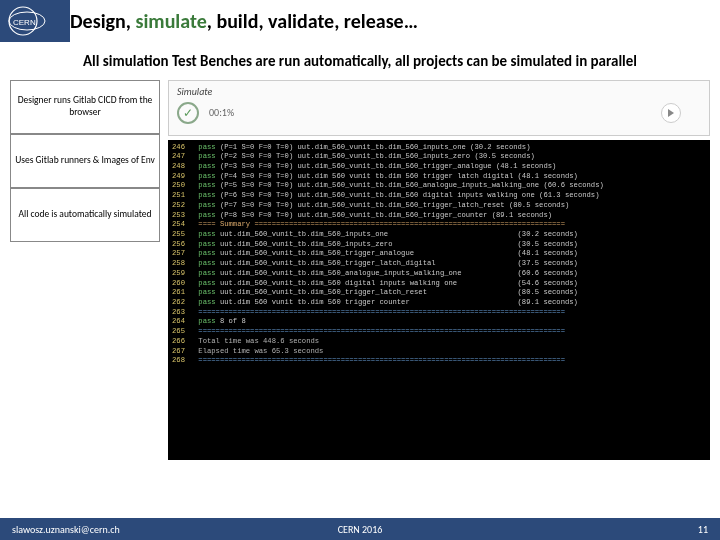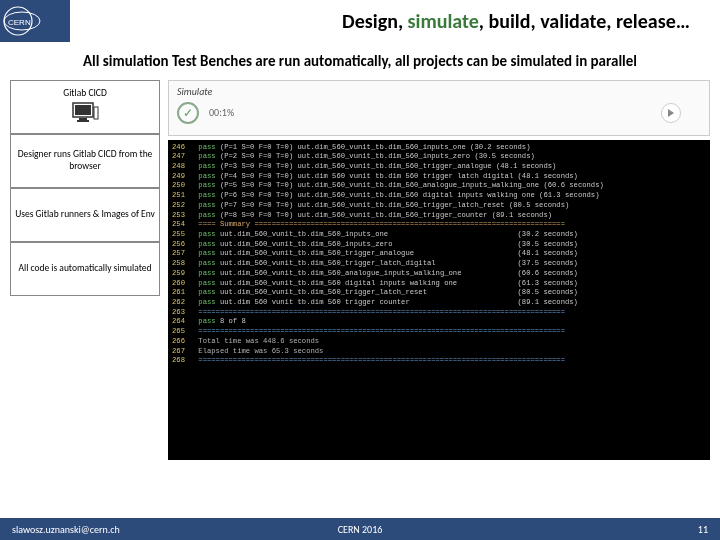--- a/index.html
+++ b/index.html
@@ -1,21 +1,21 @@
 <!DOCTYPE html>
 <html><head>
 <meta charset="utf-8">
 <style>
   * { margin: 0; padding: 0; box-sizing: border-box; }
   body { width: 720px; height: 540px; font-family: Calibri, Arial, sans-serif; background: #fff; position: relative; overflow: hidden; }
   
   .header { background: #2c4a7a; height: 42px; display: flex; align-items: center; }
-  .logo { width: 70px; height: 42px; display: flex; align-items: center; }
+  .logo { width: 70px; height: 42px; display: flex; align-items: center; justify-content: center; }
   .logo svg { width: 60px; height: 36px; }
-  .title { flex: 1; text-align: right; color: #000; background: #fff; height: 42px; line-height: 42px; font-size: 20px; font-weight: bold; margin-left: 0; padding-right: 30px; }
+  .title { flex: 1; text-align: left; color: #000; background: #fff; height: 42px; line-height: 42px; font-size: 20px; font-weight: bold; margin-left: 0; padding-right: 30px; }
   .title .sim { color: #3a7a3a; }
   
   .subhead { text-align: center; font-weight: bold; font-size: 15px; padding: 10px 20px 8px; line-height: 1.3; }
   
   .content { display: flex; gap: 8px; padding: 0 10px; }
   
   .sidebar { width: 150px; display: flex; flex-direction: column; gap: 0; }
   .sidebox { border: 1px solid #888; padding: 6px 4px; text-align: center; font-size: 9.5px; line-height: 1.25; min-height: 54px; display: flex; flex-direction: column; align-items: center; justify-content: center; }
   .sidebox-label { font-weight: normal; }
   .computer-icon { width: 28px; height: 24px; margin-top: 2px; }
@@ -58,30 +58,20 @@
   <div class="title">
     <span>Design, </span><span class="sim">simulate</span><span>, build, validate, release…</span>
   </div>
 </div>
 
 <div class="subhead">All simulation Test Benches are run automatically, all projects can be simulated in parallel</div>
 
 <div class="content">
   <div class="sidebar">
     <div class="sidebox">
-      <div class="sidebox-label">Gitlab CICD</div>
-      <svg class="computer-icon" viewBox="0 0 28 24">
-          <rect x="2" y="2" width="20" height="14" fill="none" stroke="#333" stroke-width="1.5"></rect>
-          <rect x="4" y="4" width="16" height="10" fill="#333"></rect>
-          <rect x="8" y="17" width="8" height="2" fill="#333"></rect>
-          <rect x="6" y="19" width="12" height="2" fill="#333"></rect>
-          <rect x="23" y="6" width="4" height="12" fill="none" stroke="#333"></rect>
-        </svg>
-    </div>
-    <div class="sidebox">
       <div class="sidebox-label">Designer runs Gitlab CICD from the browser</div>
     </div>
     <div class="sidebox">
       <div class="sidebox-label">Uses Gitlab runners &amp; Images of Env</div>
     </div>
     <div class="sidebox">
       <div class="sidebox-label">All code is automatically simulated</div>
     </div>
   </div>
 
@@ -106,21 +96,21 @@
 <span class="ln">250</span> <span class="pass">pass</span> <span class="txt">(P=5 S=0 F=0 T=0) uut.dim_560_vunit_tb.dim_560_analogue_inputs_walking_one (60.6 seconds)</span>
 <span class="ln">251</span> <span class="pass">pass</span> <span class="txt">(P=6 S=0 F=0 T=0) uut.dim_560_vunit_tb.dim_560 digital inputs walking one (61.3 seconds)</span>
 <span class="ln">252</span> <span class="pass">pass</span> <span class="txt">(P=7 S=0 F=0 T=0) uut.dim_560_vunit_tb.dim_560_trigger_latch_reset (80.5 seconds)</span>
 <span class="ln">253</span> <span class="pass">pass</span> <span class="txt">(P=8 S=0 F=0 T=0) uut.dim_560_vunit_tb.dim_560_trigger_counter (89.1 seconds)</span>
 <span class="ln">254</span> <span class="sum">==== Summary ========================================================================</span>
 <span class="ln">255</span> <span class="pass">pass</span> <span class="txt">uut.dim_560_vunit_tb.dim_560_inputs_one                              (30.2 seconds)</span>
 <span class="ln">256</span> <span class="pass">pass</span> <span class="txt">uut.dim_560_vunit_tb.dim_560_inputs_zero                             (30.5 seconds)</span>
 <span class="ln">257</span> <span class="pass">pass</span> <span class="txt">uut.dim_560_vunit_tb.dim_560_trigger_analogue                        (48.1 seconds)</span>
 <span class="ln">258</span> <span class="pass">pass</span> <span class="txt">uut.dim_560_vunit_tb.dim_560_trigger_latch_digital                   (37.5 seconds)</span>
 <span class="ln">259</span> <span class="pass">pass</span> <span class="txt">uut.dim_560_vunit_tb.dim_560_analogue_inputs_walking_one             (60.6 seconds)</span>
-<span class="ln">260</span> <span class="pass">pass</span> <span class="txt">uut.dim_560_vunit_tb.dim_560 digital inputs walking one              (61.3 seconds)</span>
+<span class="ln">260</span> <span class="pass">pass</span> <span class="txt">uut.dim_560_vunit_tb.dim_560 digital inputs walking one              (54.6 seconds)</span>
 <span class="ln">261</span> <span class="pass">pass</span> <span class="txt">uut.dim_560_vunit_tb.dim_560_trigger_latch_reset                     (80.5 seconds)</span>
 <span class="ln">262</span> <span class="pass">pass</span> <span class="txt">uut.dim 560 vunit tb.dim 560 trigger counter                         (89.1 seconds)</span>
 <span class="ln">263</span> <span class="dash">=====================================================================================</span>
 <span class="ln">264</span> <span class="pass">pass</span> <span class="txt">8 of 8</span>
 <span class="ln">265</span> <span class="dash">=====================================================================================</span>
 <span class="ln">266</span> <span class="time">Total time was 448.6 seconds</span>
 <span class="ln">267</span> <span class="time">Elapsed time was 65.3 seconds</span>
 <span class="ln">268</span> <span class="dash">=====================================================================================</span>
 </div>
   </div>

